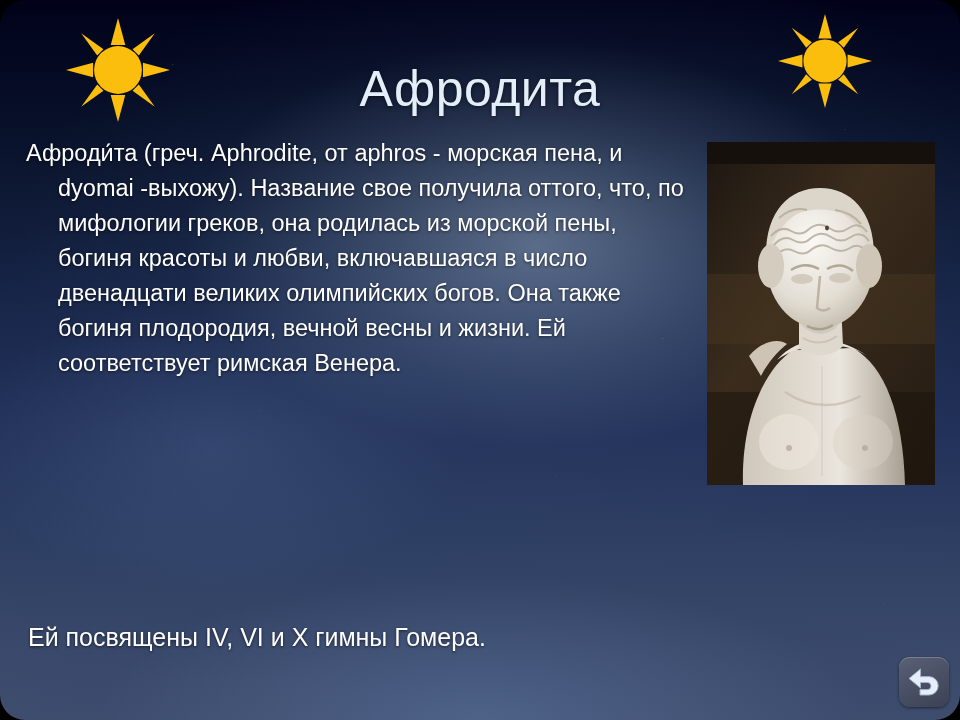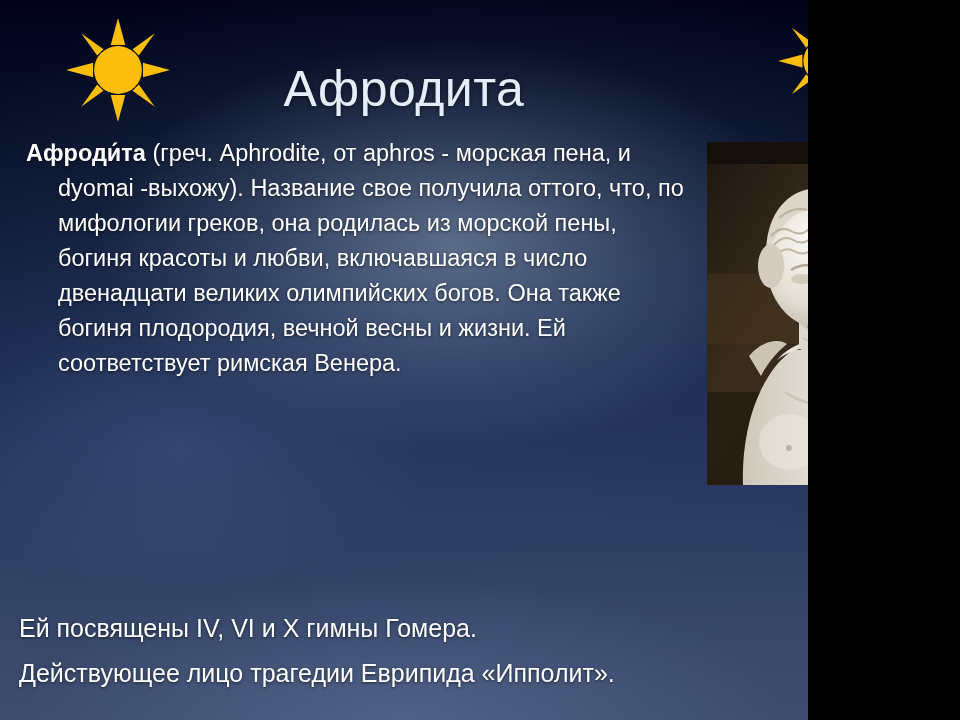--- a/index.html
+++ b/index.html
@@ -6,37 +6,38 @@
     margin: 0;
     padding: 0;
     background: #000;
   }
   body {
     font-family: "Liberation Sans", sans-serif;
   }
 
   .slide {
     position: relative;
-    width: 808px;
+    width: 960px;
     height: 720px;
     overflow: hidden;
     background-color: #0b1430;
     background-image:
       radial-gradient(ellipse 520px 300px at 56% 34%, rgba(150,172,200,0.55) 0%, rgba(120,144,176,0.30) 38%, rgba(60,80,115,0.10) 68%, rgba(0,0,0,0) 100%),
       radial-gradient(ellipse 420px 240px at 22% 62%, rgba(90,115,160,0.30) 0%, rgba(40,60,100,0.10) 60%, rgba(0,0,0,0) 100%),
       radial-gradient(ellipse 700px 260px at 50% 100%, rgba(86,108,150,0.62) 0%, rgba(50,68,105,0.30) 55%, rgba(0,0,0,0) 100%),
       linear-gradient(180deg,
         #01021a 0%,
         #040a22 10%,
         #0d1833 26%,
         #18264a 44%,
         #223159 60%,
         #2e3f63 76%,
         #3b4a6b 90%,
         #42506f 100%);
+    border-radius: 25px;
   }
 
   
   .stars {
     position: absolute;
     inset: 0;
     pointer-events: none;
     background-image:
       radial-gradient(1.4px 1.4px at 18% 9%,  rgba(255,255,255,0.30), transparent 60%),
       radial-gradient(1.2px 1.2px at 33% 21%, rgba(255,255,255,0.22), transparent 60%),
@@ -86,21 +87,21 @@
     font-size: 23.5px;
     line-height: 35px;
   }
   .def-para {
     margin: 0;
     padding-left: 46px;
     text-indent: -32px;
     text-shadow: 0 1px 3px rgba(0,0,0,0.6);
   }
   .def-para .lead {
-    font-weight: bold;
+    font-weight: normal;
   }
 
   .source-para {
     margin: 11px 0 0 0;
     padding-left: 42px;
     text-indent: -34px;
     font-style: italic;
     font-size: 22.5px;
     line-height: 33px;
     text-shadow: 0 1px 3px rgba(0,0,0,0.6);
@@ -109,21 +110,21 @@
   .bottom-block {
     position: absolute;
     left: 12px;
     top: 602px;
     width: 900px;
     color: #ffffff;
     font-size: 25px;
     line-height: 38px;
     text-shadow: 0 1px 3px rgba(0,0,0,0.6);
   }
-  .bottom-line { margin: 7px; white-space: nowrap; }
+  .bottom-line { margin: 16px; white-space: nowrap; }
 
   
   .photo {
     position: absolute;
     left: 707px;
     top: 142px;
     width: 228px;
     height: 343px;
     overflow: hidden;
     background: #2b2017;
@@ -183,21 +184,20 @@
   </svg>
 
   <h1 class="title">Афродита</h1>
 
   <div class="body-block">
     <p class="def-para"><span class="lead">Афроди́та</span><span> (греч. Aphrodite, от aphros - морская пена, и dyomai -выхожу). Название свое получила оттого, что, по мифологии греков, она родилась из морской пены, богиня красоты и любви, включавшаяся в число двенадцати великих олимпийских богов. Она также богиня плодородия, вечной весны и жизни. Ей соответствует римская Венера.</span></p>
   </div>
 
   <div class="bottom-block">
     <p class="bottom-line">Ей посвящены IV, VI и X гимны Гомера.</p>
-    <p class="bottom-line">Действующее лицо трагедии Еврипида «Ипполит».</p>
   </div>
 
   <div class="photo">
     <svg viewBox="0 0 228 343" preserveAspectRatio="xMidYMid slice">
       <defs>
         <linearGradient id="bgd" x1="0" y1="0" x2="1" y2="1">
           <stop offset="0%" stop-color="#1d1711"></stop>
           <stop offset="40%" stop-color="#3b2c1d"></stop>
           <stop offset="100%" stop-color="#241b12"></stop>
         </linearGradient>

